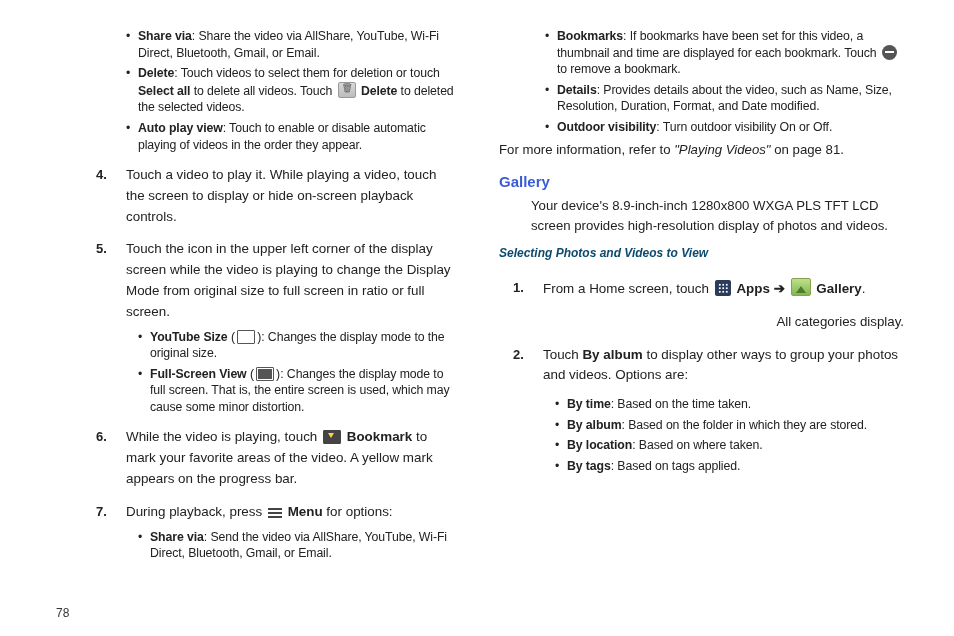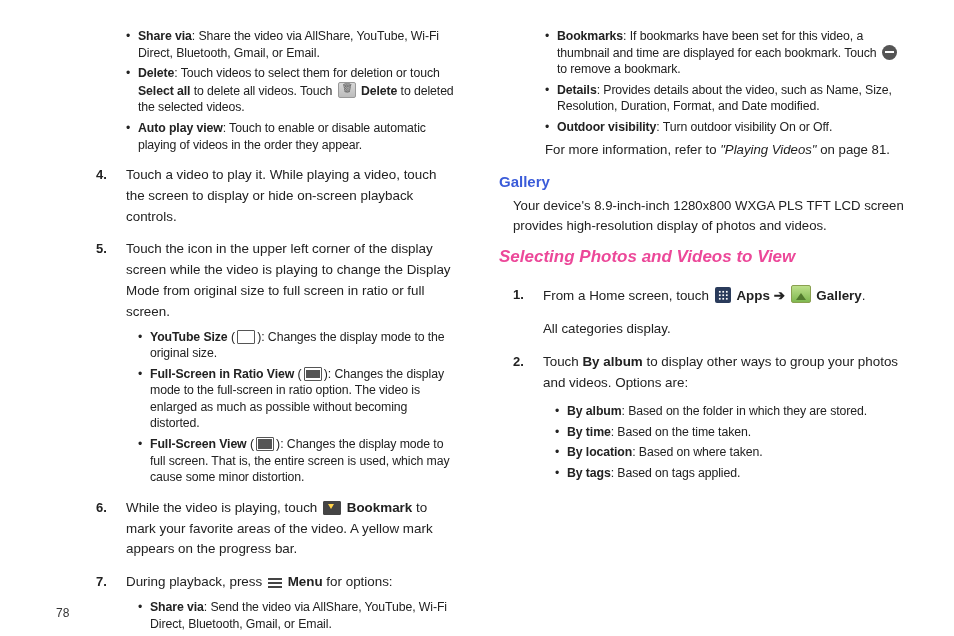--- a/index.html
+++ b/index.html
@@ -58,24 +58,24 @@
   .bold { font-weight: bold; }
   .italic { font-style: italic; }
   .condensed { font-stretch: condensed; letter-spacing: -0.1px; }
   .h-section {
     color: #3a5bd9;
     font-weight: bold;
     font-size: 15px;
     margin: 12px 0 4px 0;
   }
   .h-sub {
-    color: #ec4899;
+    color: #0c4a6e;
     font-weight: bold;
     font-style: italic;
-    font-size: 17px;
+    font-size: 12px;
     margin: 10px 0 16px 0;
   }
   .para { margin: 4px 0 6px 0; font-size: 13.2px; }
   .para-indent { margin-left: 0; }
   .icon {
     display: inline-block;
     vertical-align: -3px;
     margin: 0 2px;
   }
   .icon-delete {
@@ -144,21 +144,21 @@
   .arrow { font-weight:bold; }
   .page-num {
     position: absolute;
     left: 56px;
     bottom: 14px;
     font-size: 12px;
     color: #333;
   }
   .col-inner { padding-left: 56px; }
   .col2-inner { padding-left: 0; padding-right: 10px; }
-  .follow-text { margin: 6px 0 4px 14px; font-size: 13.3px; }
+  .follow-text { margin: 6px 0 4px 14px; font-size: 13.3px; text-align: right; }
 </style>
 </head>
 <body>
 
 <div class="page">
 
   <div class="col">
     <div class="col-inner">
 
       <ul class="bullet-list sub-bullets">
@@ -181,24 +181,20 @@
 
         <div class="num-item">
           <span class="num">5.</span>
           <span>Touch the icon in the upper left corner of the display screen while the video is playing to change the Display Mode from original size to full screen in ratio or full screen.</span>
           <ul class="bullet-list sub-bullets" style="margin-left:-18px;">
             <li>
               <span class="bold condensed">YouTube Size</span>
               (<span class="icon icon-origsize"></span>)<span class="condensed">: Changes the display mode to the original size.</span>
             </li>
             <li>
-              <span class="bold condensed">Full-Screen in Ratio View</span>
-              (<span class="icon icon-ratio"></span>)<span class="condensed">: Changes the display mode to the full-screen in ratio option. The video is enlarged as much as possible without becoming distorted.</span>
-            </li>
-            <li>
               <span class="bold condensed">Full-Screen View</span>
               (<span class="icon icon-fullscreen"></span>)<span class="condensed">: Changes the display mode to full screen. That is, the entire screen is used, which may cause some minor distortion.</span>
             </li>
           </ul>
         </div>
 
         <div class="num-item">
           <span class="num">6.</span>
           <span>While the video is playing, touch </span><span class="icon icon-bookmark"></span> <span class="bold">Bookmark</span><span> to mark your favorite areas of the video. A yellow mark appears on the progress bar.</span>
         </div>
@@ -225,42 +221,42 @@
           <span class="bold condensed">Bookmarks</span><span class="condensed">: If bookmarks have been set for this video, a thumbnail and time are displayed for each bookmark. Touch </span><span class="icon icon-round-minus"></span><span class="condensed"> to remove a bookmark.</span>
         </li>
         <li>
           <span class="bold condensed">Details</span><span class="condensed">: Provides details about the video, such as Name, Size, Resolution, Duration, Format, and Date modified.</span>
         </li>
         <li>
           <span class="bold condensed">Outdoor visibility</span><span class="condensed">: Turn outdoor visibility On or Off.</span>
         </li>
       </ul>
 
-      <div class="para" style="margin-left:46px;">
+      <div class="para" style="">
         <span>For more information, refer to </span><span class="italic">"Playing Videos"</span><span>  on page 81.</span>
       </div>
 
       <div class="h-section">Gallery</div>
-      <div class="para para-indent" style="margin-left:14px;">Your device's 8.9-inch-inch 1280x800 WXGA PLS TFT LCD screen provides high-resolution display of photos and videos.</div>
+      <div class="para para-indent" style="margin-left:32px;">Your device's 8.9-inch-inch 1280x800 WXGA PLS TFT LCD screen provides high-resolution display of photos and videos.</div>
 
       <div class="h-sub">Selecting Photos and Videos to View</div>
 
       <div class="num-list" style="margin-left:14px;">
         <div class="num-item">
           <span class="num">1.</span>
           <span>From a Home screen, touch </span><span class="icon icon-apps"></span> <span class="bold">Apps</span> <span class="arrow">➔</span> <span class="icon icon-gallery"></span> <span class="bold">Gallery</span><span>.</span>
           <div class="follow-text" style="margin-left:0; margin-top:12px;">All categories display.</div>
         </div>
 
         <div class="num-item">
           <span class="num">2.</span>
           <span>Touch </span><span class="bold">By album</span><span> to display other ways to group your photos and videos. Options are:</span>
           <ul class="bullet-list sub-bullets" style="margin-left:-18px; margin-top:10px;">
+            <li><span class="bold condensed">By time</span><span class="condensed">: Based on the time taken.</span></li>
             <li><span class="bold condensed">By album</span><span class="condensed">: Based on the folder in which they are stored.</span></li>
-            <li><span class="bold condensed">By time</span><span class="condensed">: Based on the time taken.</span></li>
             <li><span class="bold condensed">By location</span><span class="condensed">: Based on where taken.</span></li>
             <li><span class="bold condensed">By tags</span><span class="condensed">: Based on tags applied.</span></li>
           </ul>
         </div>
       </div>
 
     </div>
   </div>
 
 </div>

